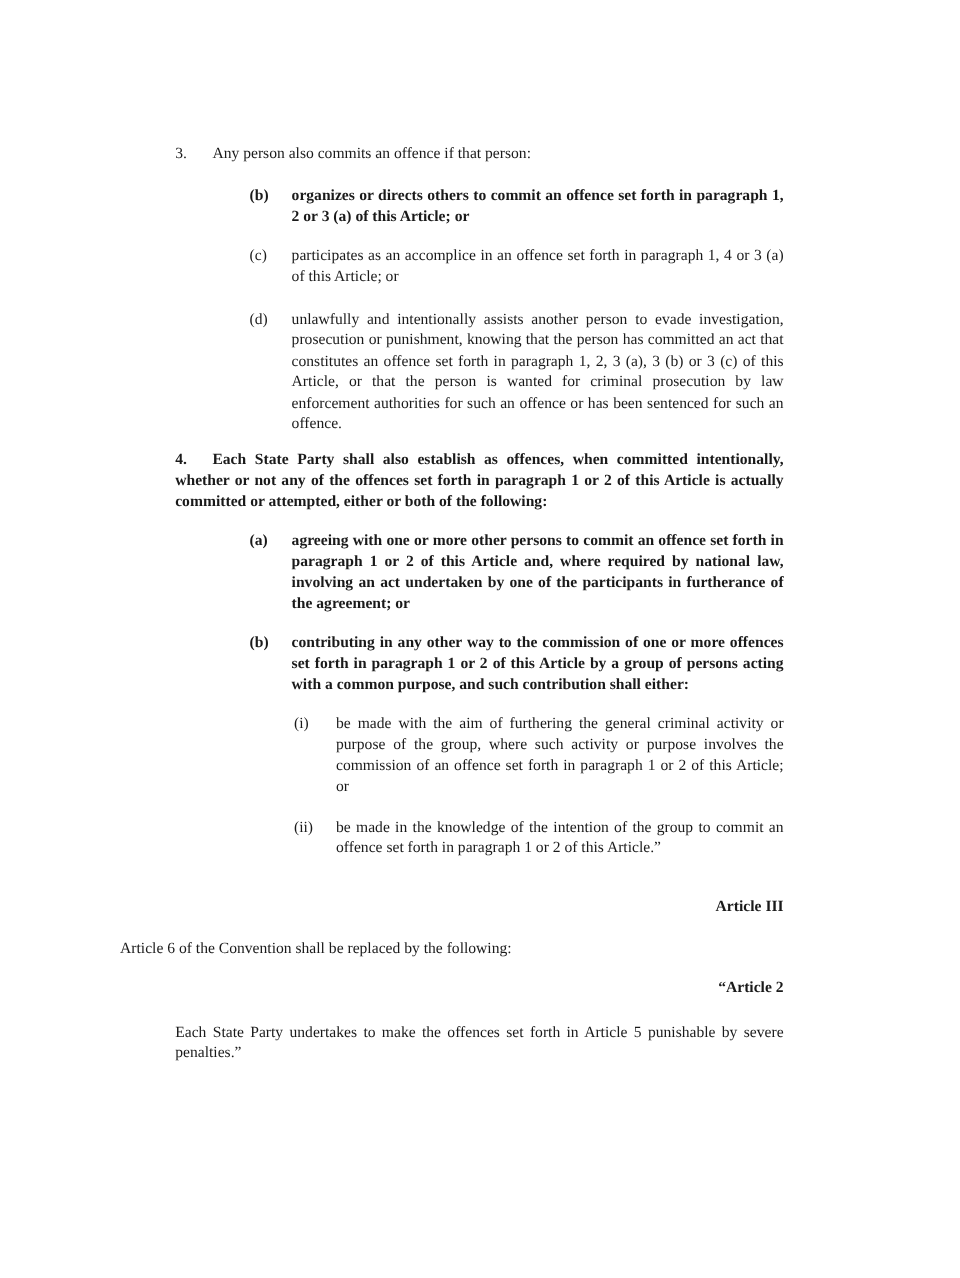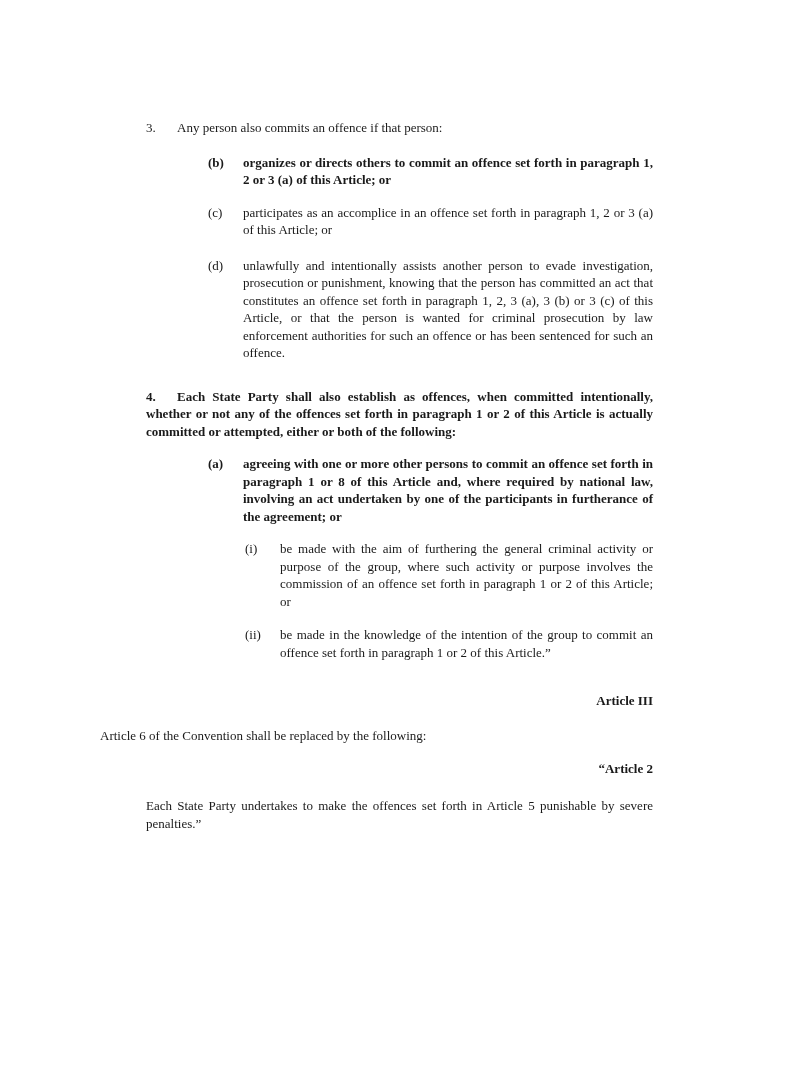--- a/index.html
+++ b/index.html
@@ -53,45 +53,46 @@
     margin-left: -35px;
   }
   .heading-center {
     margin-left: 46px;
     text-align: right;
     font-weight: bold;
   }
   .mb17  { margin-bottom: 17px; }
   .mb15  { margin-bottom: 15px; font-weight: bold; }
   .mb18  { margin-bottom: 18px; }
-  .mb12  { margin-bottom: 26px; }
+  .mb12  { margin-bottom: 12px; }
   .mb16  { margin-bottom: 16px; }
   .mb31  { margin-bottom: 31px; }
   .mb17h { margin-bottom: 17.5px; }
   .mb155 { margin-bottom: 15.5px; }
   .mb195 { margin-bottom: 19.5px; }
 </style>
 </head>
 <body>
 
 <div class="page body-text">
 
   <div class="para-l1 mb17"><span class="num">3.</span><span>Any person also commits an offence if that person:</span></div>
 
 
   <div class="item mb15"><span class="marker">(b)</span><span>organizes or directs others to commit an offence set forth in paragraph 1, 2 or 3 (a) of this Article; or</span></div>
 
-  <div class="item mb18"><span class="marker">(c)</span><span>participates as an accomplice in an offence set forth in paragraph 1, 2 or 3 (a) of this Article; or</span></div>
+  <div class="item mb18"><span class="marker">(c)</span><span>participates as an accomplice in an offence set forth in paragraph 1, 4 or 3 (a) of this Article; or</span></div>
 
   <div class="item mb12"><span class="marker">(d)</span><span>unlawfully and intentionally assists another person to evade investigation, prosecution or punishment, knowing that the person has committed an act that constitutes an offence set forth in paragraph 1, 2, 3 (a), 3 (b) or 3 (c) of this Article, or that the person is wanted for criminal prosecution by law enforcement authorities for such an offence or has been sentenced for such an offence.</span></div>
 
   <div class="para-l1 mb15"><span class="num">4.</span><span>Each State Party shall also establish as offences, when committed intentionally, whether or not any of the offences set forth in paragraph 1 or 2 of this Article is actually committed or attempted, either or both of the following:</span></div>
 
-  <div class="item mb15"><span class="marker">(a)</span><span>agreeing with one or more other persons to commit an offence set forth in paragraph 1 or 8 of this Article and, where required by national law, involving an act undertaken by one of the participants in furtherance of the agreement; or</span></div>
+  <div class="item mb15"><span class="marker">(a)</span><span>agreeing with one or more other persons to commit an offence set forth in paragraph 1 or 2 of this Article and, where required by national law, involving an act undertaken by one of the participants in furtherance of the agreement; or</span></div>
 
+  <div class="item mb15"><span class="marker">(b)</span><span>contributing in any other way to the commission of one or more offences set forth in paragraph 1 or 2 of this Article by a group of persons acting with a common purpose, and such contribution shall either:</span></div>
 
   <div class="subitem mb16"><span class="marker">(i)</span><span>be made with the aim of furthering the general criminal activity or purpose of the group, where such activity or purpose involves the commission of an offence set forth in paragraph 1 or 2 of this Article; or</span></div>
 
   <div class="subitem mb31"><span class="marker">(ii)</span><span>be made in the knowledge of the intention of the group to commit an offence set forth in paragraph 1 or 2 of this Article.”</span></div>
 
   <div class="heading-center mb17h">Article III</div>
 
   <div class="mb155">Article 6 of the Convention shall be replaced by the following:</div>
 
   <div class="heading-center mb195">“Article 2</div>

